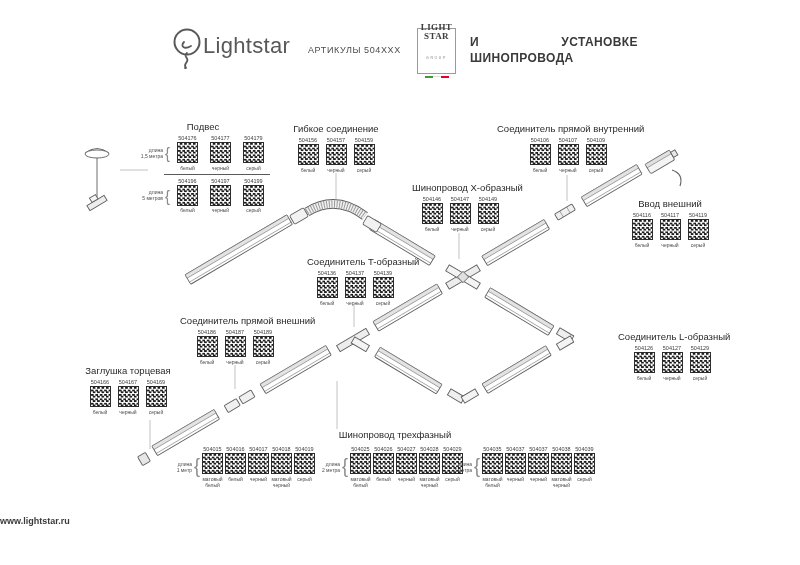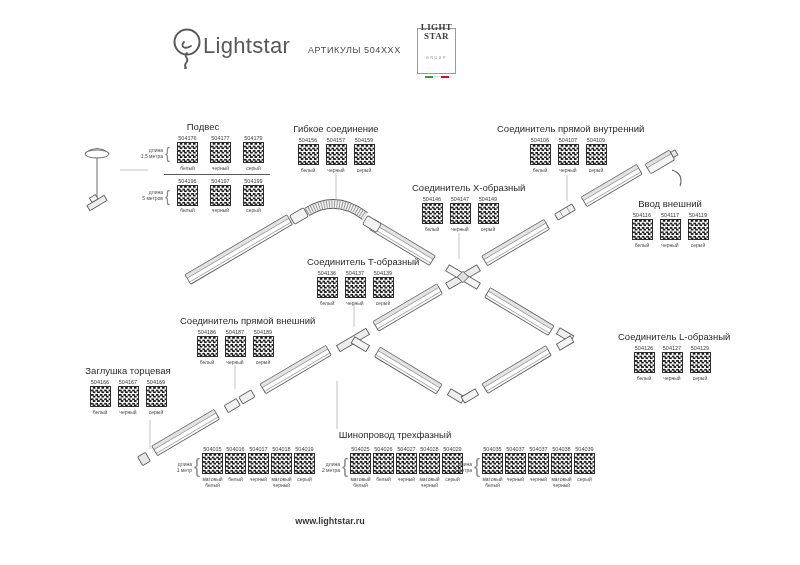--- a/index.html
+++ b/index.html
@@ -30,21 +30,21 @@
   .qr-color{font-size:5px;color:#4c4c4e;line-height:1.2;margin-top:1.5px}
   .gap7 .qr-item{margin:0 3.5px}
   .gap2 .qr-item{margin:0 1px}
   .len-row{display:flex;justify-content:flex-end;align-items:center}
   .len-label{font-size:5px;color:#4c4c4e;text-align:right;line-height:1.25;white-space:nowrap}
   .brace{font-size:15px;font-weight:300;color:#8a8a8c;margin:0 1px 0 2px;transform:scaleY(1.15)}
   .brace.big{font-size:18px}
   .pod-div{border-top:1px solid #59595b;margin:3px 0 3px 28px}
   .shino-title{position:absolute;left:300px;top:429px;width:190px;text-align:center;
                font-size:9.5px;color:#29292b;z-index:2;white-space:nowrap}
-  .footer{position:absolute;left:0;top:516px;width:660px;text-align:center;font-size:9px;
+  .footer{position:absolute;left:0;top:516px;width:660px;text-align:left;font-size:9px;
           font-weight:700;color:#3a3a3c;z-index:2}
   svg.art{position:absolute;left:0;top:0;z-index:1}
   svg.logo{position:absolute;left:171px;top:27px}
 </style>
 </head>
 <body>
 
 <svg class="logo" width="32" height="42" viewBox="0 0 32 42">
   <circle cx="16" cy="15" r="12.5" fill="none" stroke="#58595b" stroke-width="2"></circle>
   <path d="M20 19 C13 23 9 19 13 15 M16 26 C11 30 20 31 15 36 C12 40 17 41 14 41" fill="none" stroke="#58595b" stroke-width="1.8" stroke-linecap="round"></path>
@@ -59,20 +59,21 @@
   </div>
   <div class="lsg-group">GROUP</div>
   <div class="lsg-flag">
     <span style="background:#3f9c35"></span>
       <span style="background:#fff;border-top:1px solid #ddd"></span>
       <span style="background:#e4002b"></span>
   </div>
 </div>
 
 <div class="hdr-title">
+  <div>И УСТАНОВКЕ ШИНОПРОВОДА</div>
 </div>
 
 <svg class="art" width="800" height="565" viewBox="0 0 800 565">
 
   <g stroke="#b3b3b3" stroke-width="0.8">
     <path d="M120 170 H148"></path>
       <path d="M336 173 V199"></path>
       <path d="M567 175 V201"></path>
     <path d="M459 233 V259"></path>
       <path d="M354 304 V327"></path>
@@ -316,21 +317,21 @@
 
       <div class="qr-item">
         <div class="qr-num">504109</div>
         <div class="qr"></div>
         <div class="qr-color">серый</div>
       </div>
     </div>
 </div>
 
 <div class="grp" style="left:412px;top:182px;width:96px">
-  <div class="grp-title">Соединитель X-образный</div>
+  <div class="grp-title">Шинопровод X-образный</div>
   <div class="qr-row gap2">
 
       <div class="qr-item">
         <div class="qr-num">504146</div>
         <div class="qr"></div>
         <div class="qr-color">белый</div>
       </div>
 
       <div class="qr-item">
         <div class="qr-num">504147</div>

